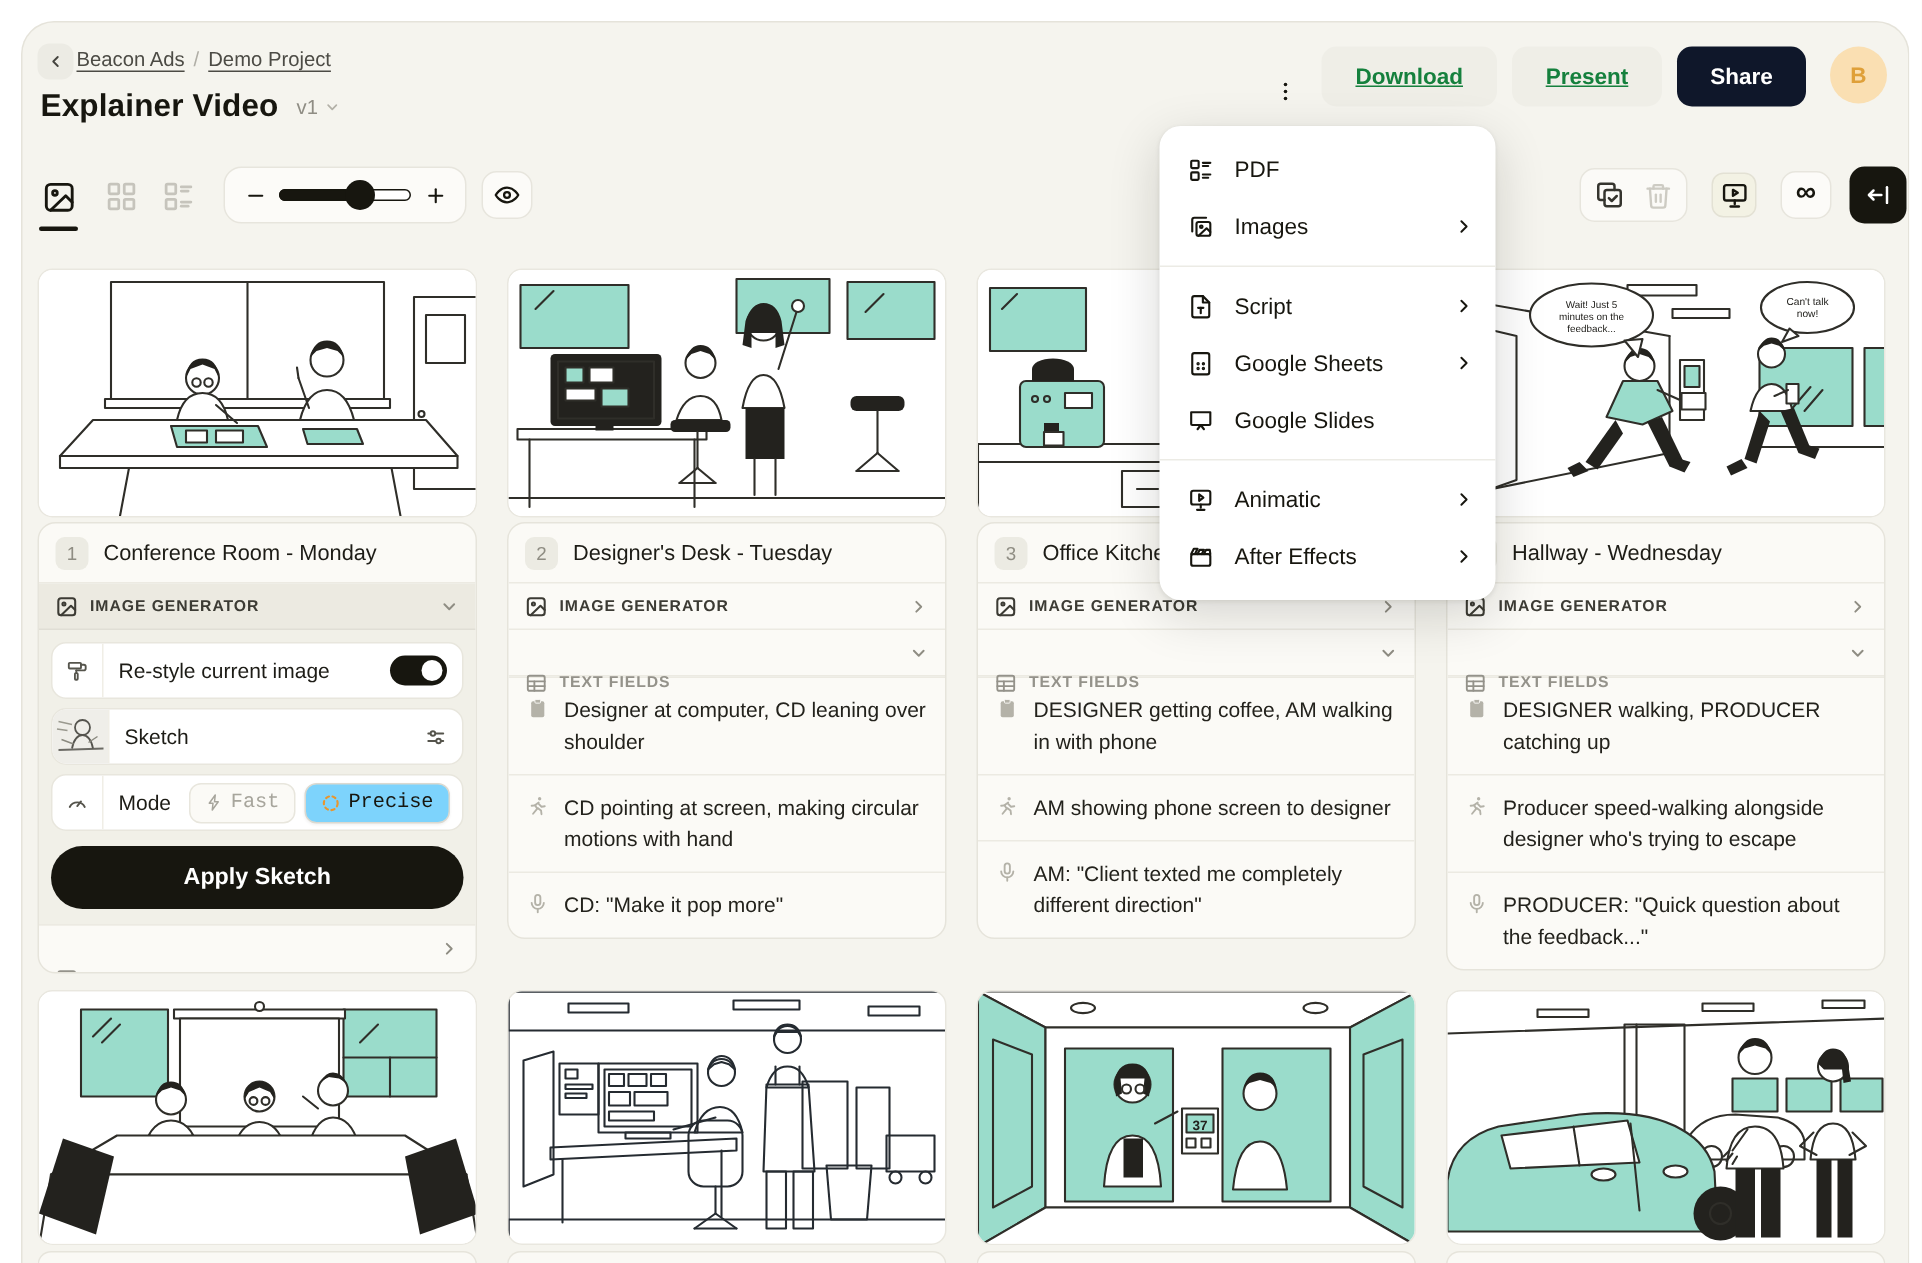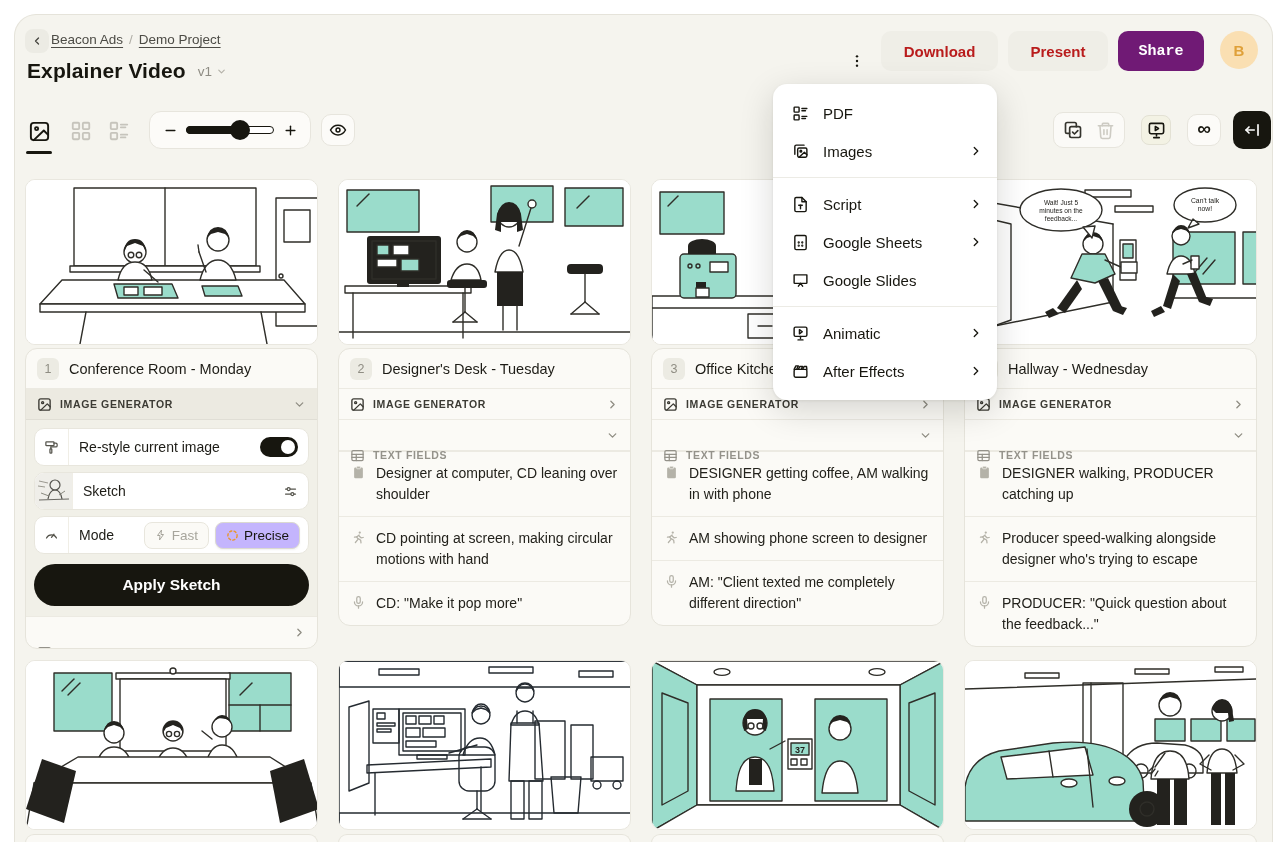--- a/index.html
+++ b/index.html
@@ -17,22 +17,22 @@
   .crumbs { position:absolute; left:36px; top:17px; font-size:13.5px; color:#4c4b45; }
   .crumbs a { color:#4c4b45; text-decoration:underline; text-underline-offset:3px; cursor:pointer; }
   .crumb-sep { color:#b0aea6; margin:0 6px; }
   .title-row { position:absolute; left:12px; top:44px; display:flex; align-items:center; gap:12px; }
   .page-title { font-size:21px; font-weight:700; color:#17160f; letter-spacing:.1px; }
   .version { display:flex; align-items:center; gap:4px; font-size:13.5px; color:#8f8d84; cursor:pointer; }
   .kebab { position:absolute; left:831px; top:26px; width:22px; height:40px; background:none; border:none;
            display:flex; align-items:center; justify-content:center; color:#17160f; cursor:pointer; }
   .btn { position:absolute; top:16px; height:40px; border:none; border-radius:10px; font-family:inherit;
          font-size:15px; font-weight:700; cursor:pointer; }
-  .btn-light { background:#efeee7; color:#b91c1c; }
-  .btn-dark { background:#701a75; color:#fff;font-family:Liberation Mono, monospace; }
+  .btn-light { background:#efeee7; color:#15803d;text-decoration:underline; }
+  .btn-dark { background:#0f172a; color:#fff; }
   .avatar { position:absolute; left:1205px; top:16px; width:38px; height:38px; border-radius:50%;
             background:#fadfb2; color:#dfa039; font-size:15px; font-weight:700;
             display:flex; align-items:center; justify-content:center; cursor:pointer; }
 
   
   .tb-icon { position:absolute; top:102px; width:28px; height:28px; background:none; border:none;
              display:flex; align-items:center; justify-content:center; cursor:pointer; }
   .tb-active { color:#17160f; }
   .tb-dim { color:#c6c4bc; }
   .tb-underline { position:absolute; left:11px; top:136px; width:26px; height:2.5px; background:#17160f; border-radius:2px; }
@@ -88,23 +88,23 @@
              align-items:center; margin-bottom:6px; overflow:hidden; }
   .gen-ic { width:34px; align-self:stretch; border-right:1px solid #f0eee6; display:flex; align-items:center;
             justify-content:center; color:#55544c; flex:none; }
   .gen-label { font-size:14px; color:#1d1c16; margin-left:10px; flex:1; }
   .toggle { position:relative; width:38px; height:20px; border-radius:10px; background:#17160f;
             margin-right:10px; flex:none; cursor:pointer; }
   .toggle .knob { position:absolute; right:3px; top:3px; width:14px; height:14px; border-radius:50%; background:#fff; }
   .thumb-cell { width:38px; align-self:stretch; flex:none; border-right:1px solid #f0eee6; overflow:hidden; }
   .sliders-btn { background:none; border:none; color:#55544c; margin-right:10px; display:flex; cursor:pointer; }
   .chip { height:27px; border-radius:8px; display:flex; align-items:center; gap:5px; padding:0 10px;
-          font-size:13.5px; font-family:Liberation Sans, sans-serif; cursor:pointer; }
+          font-size:13.5px; font-family:Liberation Mono, monospace; cursor:pointer; }
   .chip-fast { background:#fbfaf6; border:1px solid #e8e6dd; color:#a7a59c; }
-  .chip-precise { background:#c4b5fd; border:1px solid #dbd9d0; color:#17160f; margin:0 8px 0 6px;
+  .chip-precise { background:#7dd3fc; border:1px solid #dbd9d0; color:#17160f; margin:0 8px 0 6px;
                   box-shadow:0 1px 2px rgba(0,0,0,.06); }
   .apply-btn { width:100%; height:42px; border:none; border-radius:21px; background:#17160f; color:#fff;
                font-family:inherit; font-size:15.5px; font-weight:700; margin:4px 0 2px; cursor:pointer; }
   .field-row { display:flex; gap:10px; padding:11px 12px; border-top:1px solid #eceae2; cursor:text; }
   .field-row:first-child { border-top:none; }
   .field-ic { color:#b4b2a8; flex:none; margin-top:2px; }
   .field-text { font-size:14px; line-height:1.5; color:#23221c; }
   .stub { height:9px; border:1px solid #e6e4db; border-bottom:none; border-radius:12px 12px 0 0; background:#faf9f5; }
 
   

